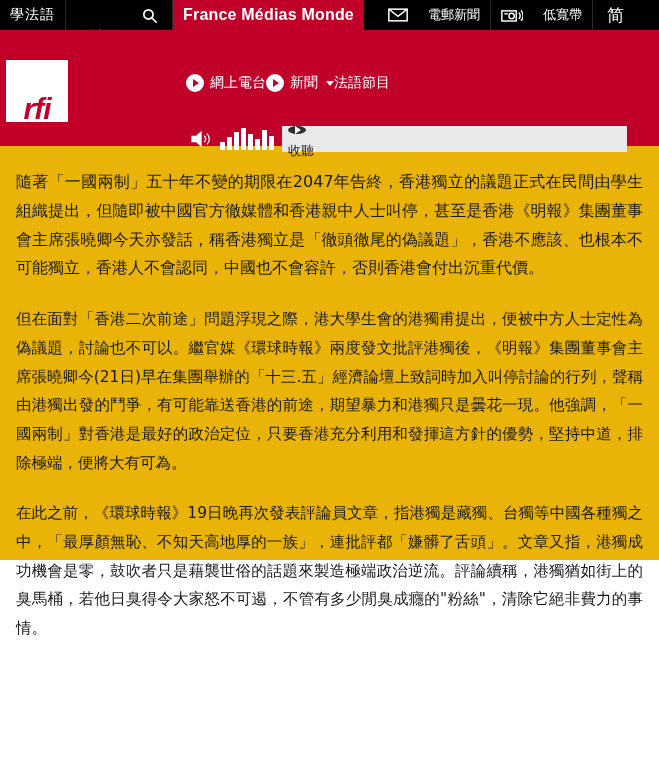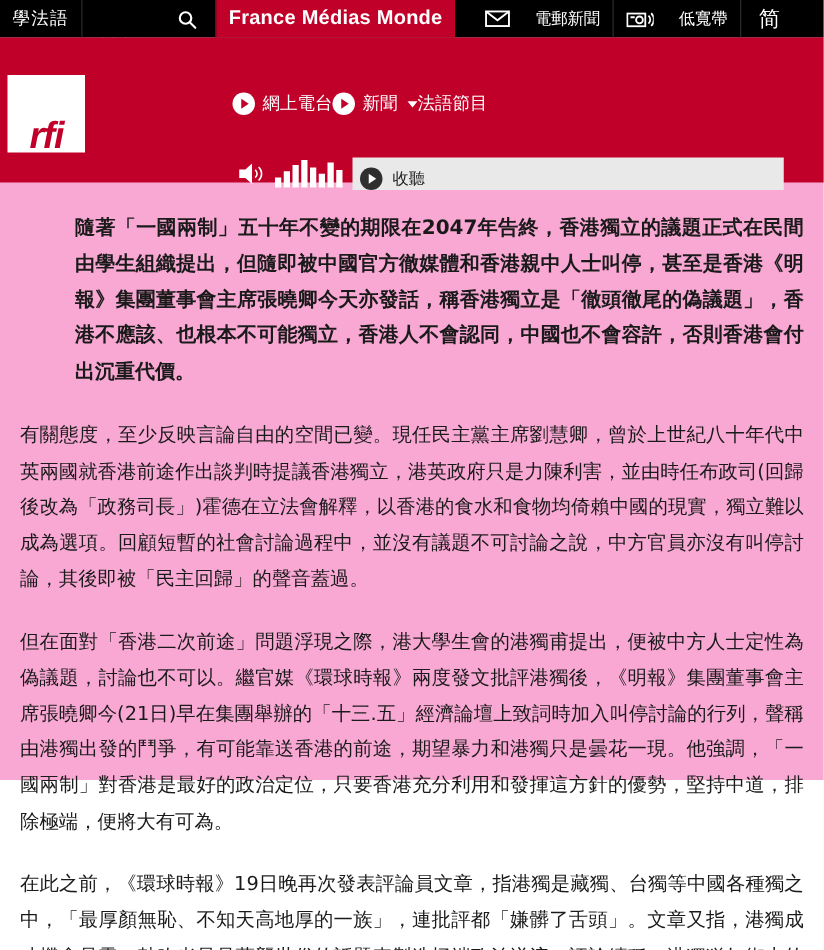--- a/index.html
+++ b/index.html
@@ -3,21 +3,21 @@
 <meta charset="utf-8">
 <style>
   * { box-sizing: border-box; }
   html, body {
     margin: 0; padding: 0;
     width: 659px; height: 760px;
     background: #ffffff;
     font-family: "Liberation Sans", sans-serif;
     overflow: hidden;
   }
-  .page { width: 659px; height: 624px; position: relative; background:#f9a8d4; }
+  .page { width: 659px; height: 560px; position: relative; background:#eab308; }
 
   
   .topbar {
     height: 30px;
     background: #000000;
     display: flex;
     align-items: stretch;
     color: #ffffff;
     font-size: 13px;
   }
@@ -104,23 +104,23 @@
   .player {
     position:absolute; left:190px; top:96px;
     display:flex; align-items:center; gap:8px;
   }
   .spk { width: 22px; height:18px; display:flex; align-items:center; }
   .eq { display:flex; align-items:flex-end; gap:2px; height:22px; }
   .eq span { width:5px; background:#ffffff; display:block; }
   .listen-bar {
     width: 345px; height: 26px;
     background:#e9e9e9;
-    display:flex; align-items:flex-end;
+    display:flex; align-items:flex-start;
     gap:8px; padding-left:6px;
-    color:#222; font-size:13px;
+    color:#222; font-size:13px;flex-direction:column;
   }
   .listen-bar .pc2 {
     width:18px;height:18px;border-radius:50%;
     background:#2f2f2f; display:inline-flex;align-items:center;justify-content:center;
   }
   .listen-bar .pc2 i{
     width:0;height:0;border-left:6px solid #fff;
     border-top:4px solid transparent;border-bottom:4px solid transparent;
     margin-left:2px;
   }
@@ -149,21 +149,21 @@
   
   .article {
     padding: 22px 16px 0 16px;
     color: #1a1a1a;
     font-size: 15.5px;
     line-height: 1.85;
     text-align: justify;
     font-family: "DejaVu Sans", sans-serif;
   }
   .article p { margin: 0 0 22px 0; }
-  .article p.lead { font-weight: bold; font-size: 16px; line-height:1.8;margin-left:44px; }
+  .article p.lead { font-weight: normal; font-size: 16px; line-height:1.8; }
 </style>
 </head>
 <body>
 
 <div class="page">
 
   <div class="topbar">
     <div class="cell sep lang">
       <span>學法語</span>
     </div>
@@ -262,18 +262,17 @@
             <i></i>
           </span>
         <span>收聽</span>
       </span>
     </div>
   </div>
 
 
   <div class="article">
     <p class="lead">隨著「一國兩制」五十年不變的期限在2047年告終，香港獨立的議題正式在民間由學生組織提出，但隨即被中國官方徹媒體和香港親中人士叫停，甚至是香港《明報》集團董事會主席張曉卿今天亦發話，稱香港獨立是「徹頭徹尾的偽議題」，香港不應該、也根本不可能獨立，香港人不會認同，中國也不會容許，否則香港會付出沉重代價。</p>
-    <p>有關態度，至少反映言論自由的空間已變。現任民主黨主席劉慧卿，曾於上世紀八十年代中英兩國就香港前途作出談判時提議香港獨立，港英政府只是力陳利害，並由時任布政司(回歸後改為「政務司長」)霍德在立法會解釋，以香港的食水和食物均倚賴中國的現實，獨立難以成為選項。回顧短暫的社會討論過程中，並沒有議題不可討論之說，中方官員亦沒有叫停討論，其後即被「民主回歸」的聲音蓋過。</p>
     <p>但在面對「香港二次前途」問題浮現之際，港大學生會的港獨甫提出，便被中方人士定性為偽議題，討論也不可以。繼官媒《環球時報》兩度發文批評港獨後，《明報》集團董事會主席張曉卿今(21日)早在集團舉辦的「十三.五」經濟論壇上致詞時加入叫停討論的行列，聲稱由港獨出發的鬥爭，有可能靠送香港的前途，期望暴力和港獨只是曇花一現。他強調，「一國兩制」對香港是最好的政治定位，只要香港充分利用和發揮這方針的優勢，堅持中道，排除極端，便將大有可為。</p>
     <p>在此之前，《環球時報》19日晚再次發表評論員文章，指港獨是藏獨、台獨等中國各種獨之中，「最厚顏無恥、不知天高地厚的一族」，連批評都「嫌髒了舌頭」。文章又指，港獨成功機會是零，鼓吹者只是藉襲世俗的話題來製造極端政治逆流。評論續稱，港獨猶如街上的臭馬桶，若他日臭得令大家怒不可遏，不管有多少閒臭成癮的"粉絲"，清除它絕非費力的事情。</p>
   </div>
 
 </div>
 
 </body></html>

